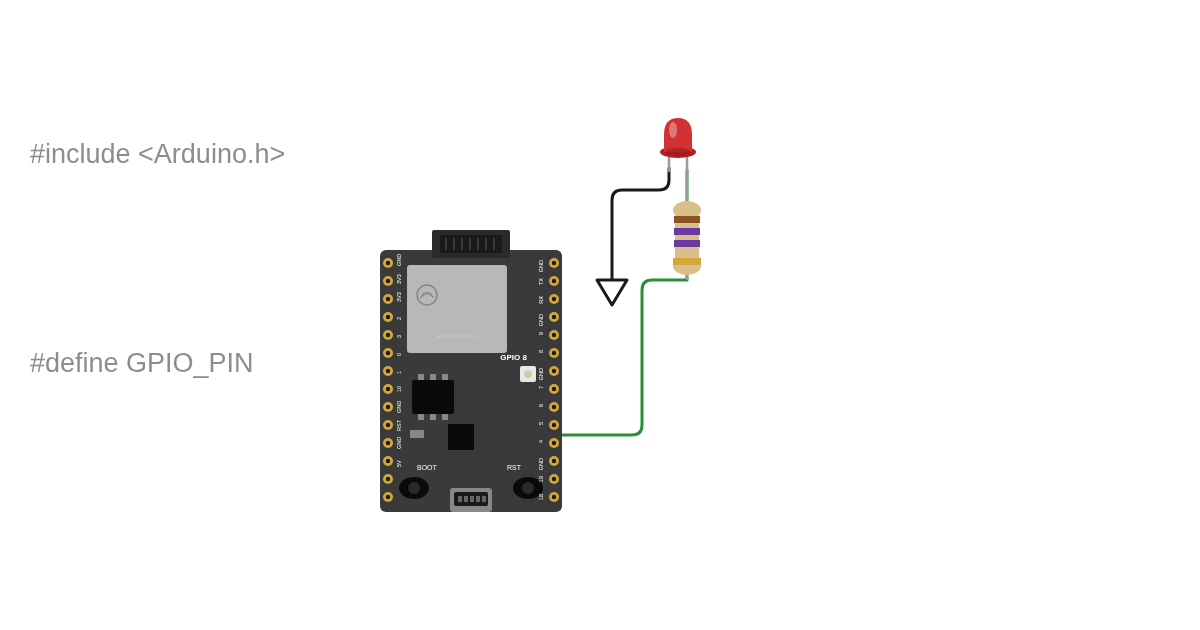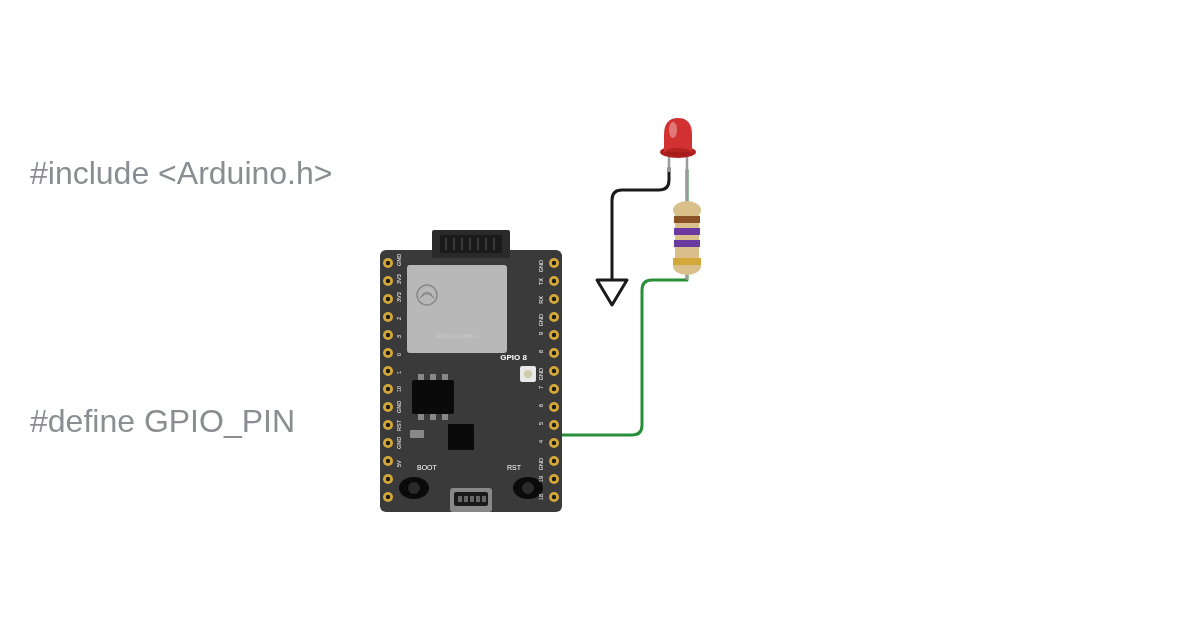--- a/index.html
+++ b/index.html
@@ -11,21 +11,21 @@
     position: relative;
     overflow: hidden;
   }
   .code-layer {
     position: absolute;
     top: 0;
     left: 0;
     width: 100%;
     height: 100%;
     padding: 50px 30px;
-    font-size: 32px;
+    font-size: 27px;
     color: #8a8d91;
     font-weight: 400;
     line-height: 1.55;
     white-space: pre;
     font-family: -apple-system, BlinkMacSystemFont, "Segoe UI", Helvetica, Arial, sans-serif;
   }
   .circuit-layer {
     position: absolute;
     top: 0;
     left: 12px;

